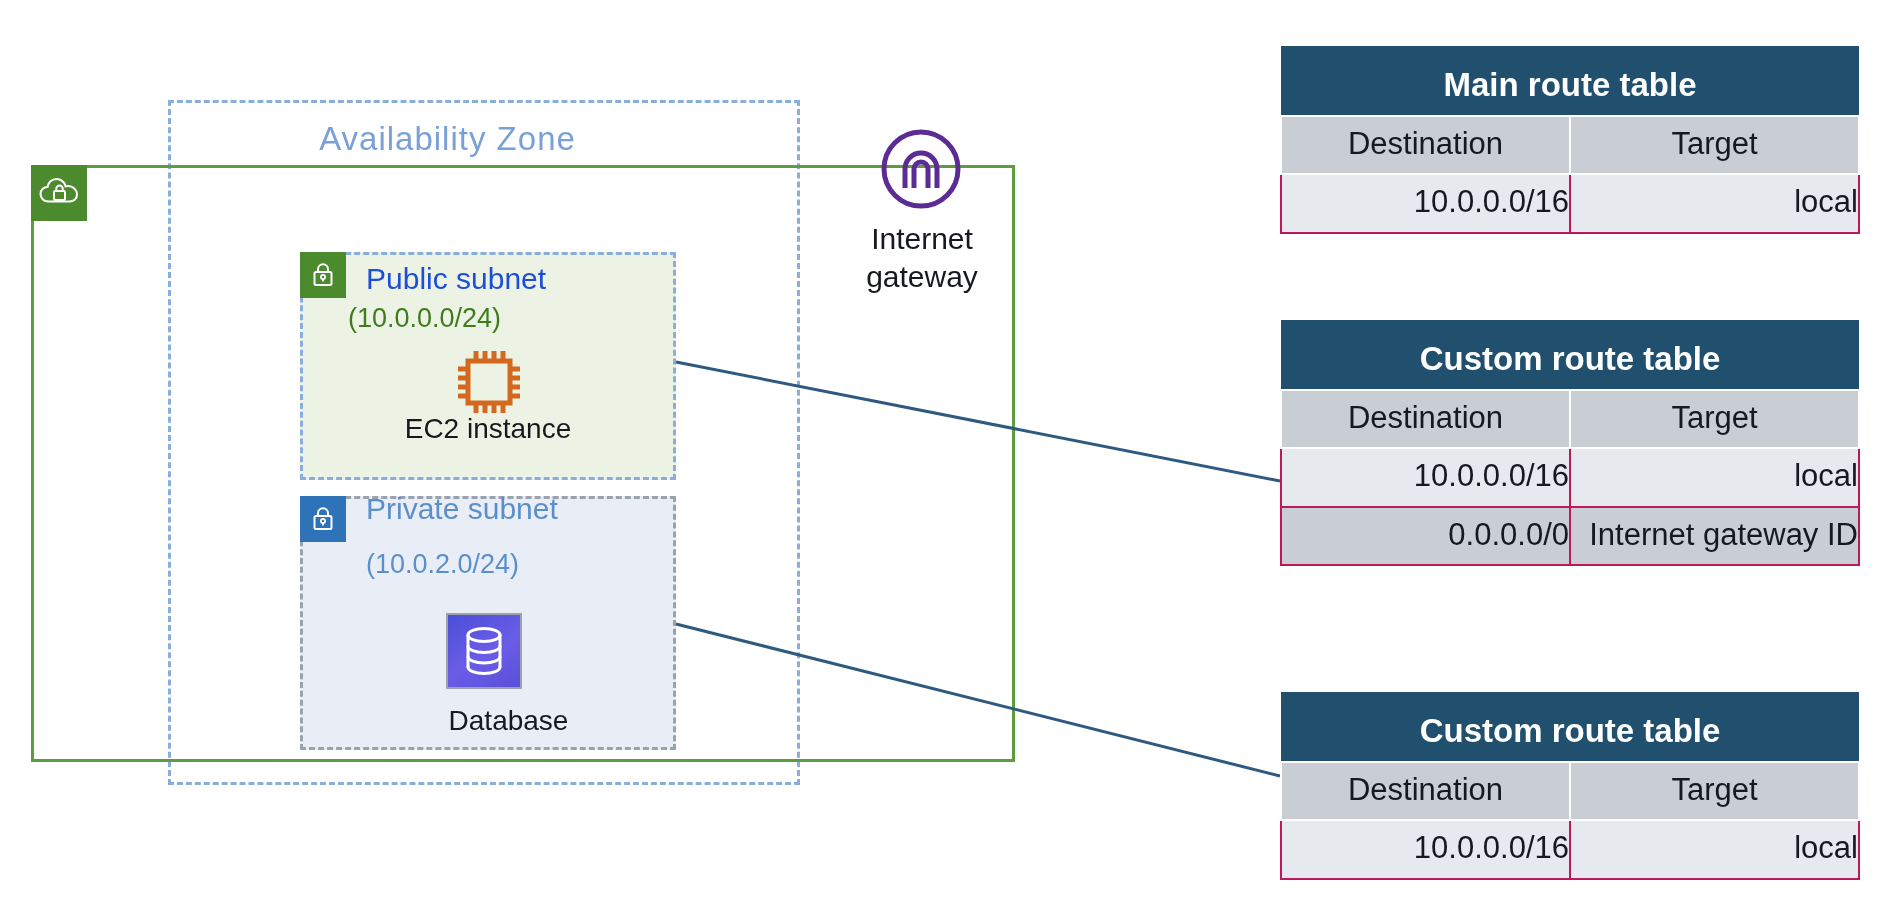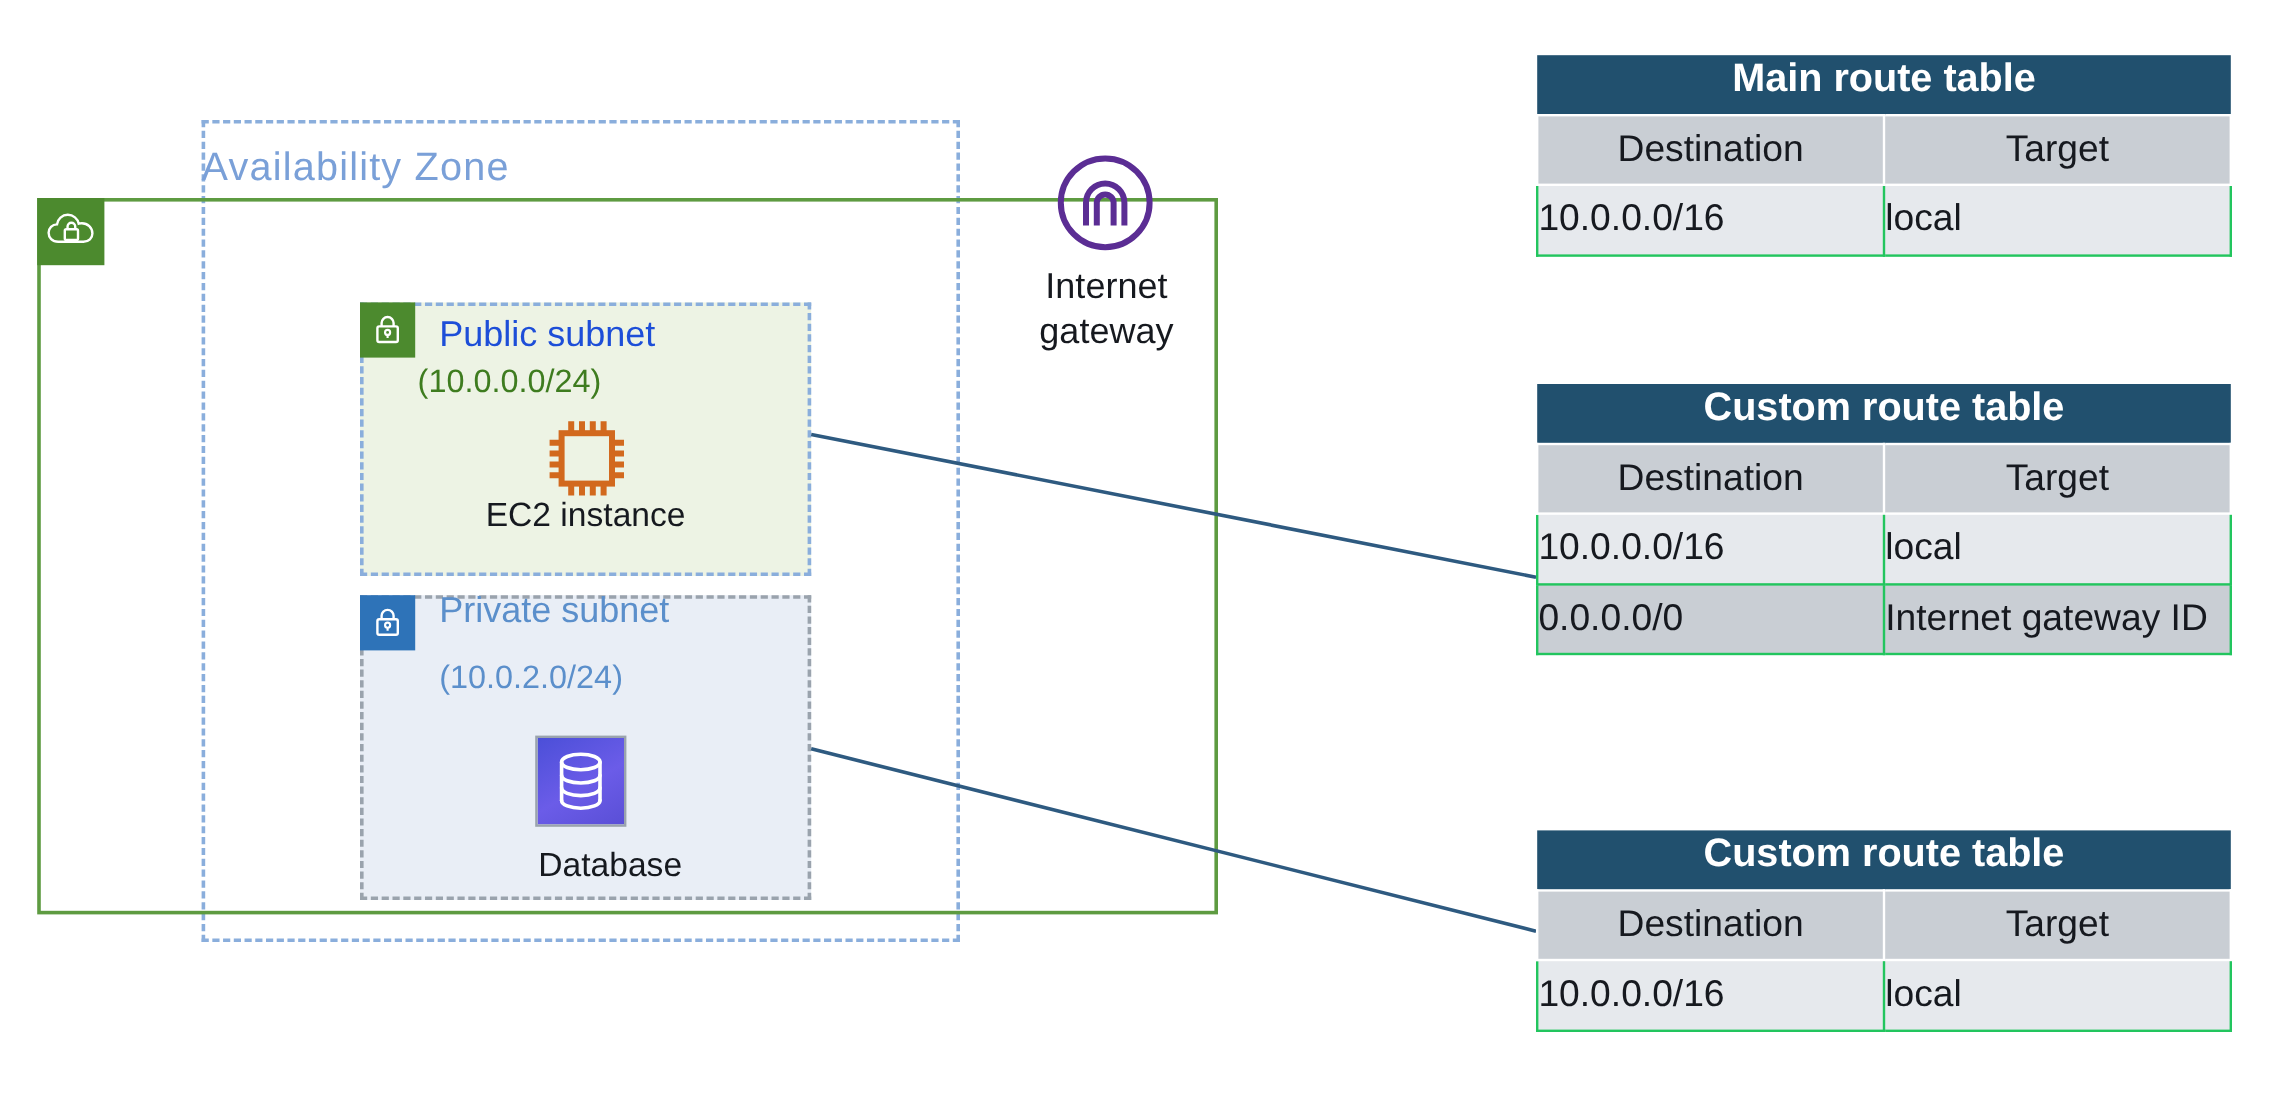--- a/index.html
+++ b/index.html
@@ -45,21 +45,21 @@
   #az-box {
     left: 168px; top: 100px;
     width: 632px; height: 685px;
     border: 3px dashed #8AAEDC;
     box-sizing: border-box;
     background: transparent;
   }
   #az-label {
     left: 168px; top: 120px;
     width: 559px;
-    text-align: left;
+    text-align: center;
     font-size: 33px;
     color: #7AA0D8;
     font-weight: 500;
     letter-spacing: 1px;
   }
 
   
   .subnet-box {
     box-sizing: border-box;
     border-width: 3px;
@@ -138,38 +138,38 @@
     width: 580px;
     border-collapse: collapse;
     table-layout: fixed;
   }
   .route-table .rt-title {
     background: #21506E;
     color: #ffffff;
     font-size: 33px;
     font-weight: bold;
     text-align: center;
-    padding: 0 0 11px 0;
+    padding: 20px 0 11px 0;
     border: none;
   }
   .route-table th.rt-head {
     background: #C9CED4;
     color: #16191F;
     font-size: 31px;
     font-weight: normal;
     text-align: center;
     padding: 9px 0 11px 0;
     border: 2px solid #ffffff;
   }
   .route-table td.rt-cell {
     font-size: 31px;
     color: #16191F;
-    text-align: left;
+    text-align: right;
     padding: 9px 0 11px 0;
-    border: 2px solid #22c55e;
+    border: 2px solid #be185d;
     line-height: 1.18;
   }
   .rt-row-light td.rt-cell { background: #E6E9ED; }
   .rt-row-dark  td.rt-cell { background: #C9CED4; }
 
   #table-main   { left: 1280px; top: 46px; }
   #table-custom-1 { left: 1280px; top: 320px; }
   #table-custom-2 { left: 1280px; top: 692px; }
 </style>
 </head>

